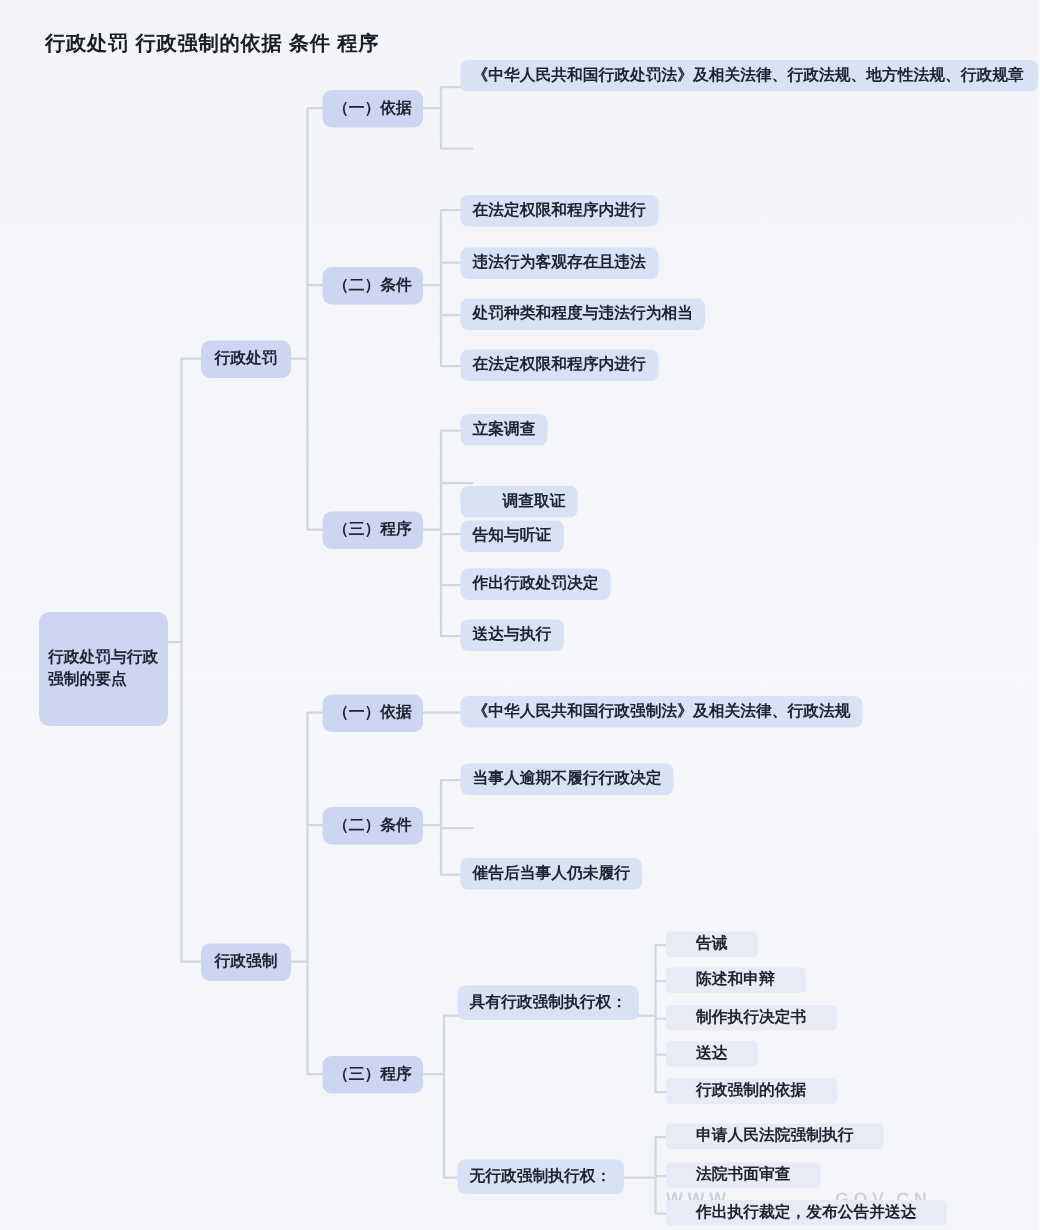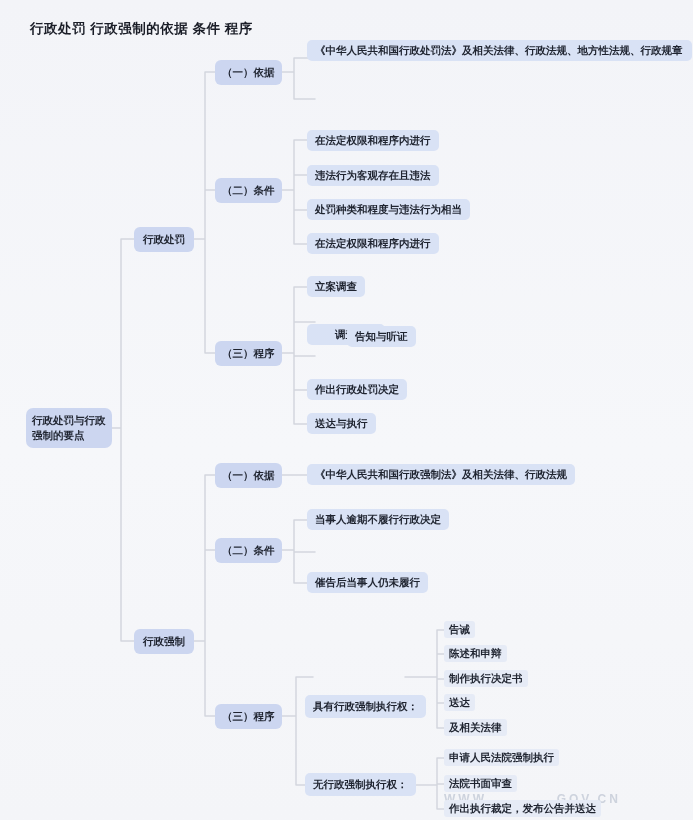--- a/index.html
+++ b/index.html
@@ -14,29 +14,29 @@
     font-size:13.5px;font-weight:700;color:#1b1e28;letter-spacing:0.5px;
   }
   svg.connectors{position:absolute;left:0;top:0;z-index:1;}
   svg.connectors path{fill:none;stroke:var(--line,#d3d6de);stroke-width:1.5;stroke-linecap:round;stroke-linejoin:round;}
   .node{
     position:absolute;z-index:2;box-sizing:border-box;
     color:#1f2430;font-size:10.5px;line-height:15px;font-weight:600;
     white-space:nowrap;border-radius:5px;
   }
   .root{
-    left:26px;top:408px;width:86px;padding:5px 6px;
+    left:26px;top:408px;width:86px;padding:23px 6px;
     background:var(--cat,#ccd6f0);border-radius:7px;white-space:normal;
   }
   .branch{background:var(--cat,#ccd6f0);padding:5px 9px;border-radius:6px;}
   .cat{background:var(--cat,#ccd6f0);padding:5px 7px;border-radius:6px;}
   .leaf{background:var(--leaf,#d9e2f5);padding:3px 8px;}
   .leaf.wrap{white-space:normal;width:385px;}
   .exec{background:var(--leaf,#d9e2f5);padding:4px 8px;}
-  .subleaf{background:var(--subleaf,#e6ebf6);padding:1px 5px;border-radius:3px;}
+  .subleaf{background:var(--subleaf,#e6ebf6);padding:1px 20px;border-radius:3px;}
   .watermark{
     position:absolute;left:444px;top:792px;z-index:0;
     font-size:12px;font-weight:700;letter-spacing:3px;
     color:rgba(173,182,198,0.55);display:flex;gap:64px;
   }
 </style>
 </head>
 <body style="--cat: #ccd6f0; --leaf: #d9e2f5; --subleaf: #e6ebf6; --line: #d3d6de;">
 
 <div class="canvas">
@@ -68,41 +68,41 @@
 
   <div class="node leaf wrap" style="left:307px;top:40px;">《中华人民共和国行政处罚法》及相关法律、行政法规、地方性法规、行政规章</div>
 
   <div class="node leaf" style="left:307px;top:130px;">在法定权限和程序内进行</div>
   <div class="node leaf" style="left:307px;top:165px;">违法行为客观存在且违法</div>
   <div class="node leaf" style="left:307px;top:199px;">处罚种类和程度与违法行为相当</div>
   <div class="node leaf" style="left:307px;top:233px;">在法定权限和程序内进行</div>
 
   <div class="node leaf" style="left:307px;top:276px;">立案调查</div>
   <div class="node leaf" style="left:307px;top:324px;padding-left:28px;">调查取证</div>
-  <div class="node leaf" style="left:307px;top:326px;margin-left:40px;">告知与听证</div>
+  <div class="node leaf" style="left:307px;top:347px;">告知与听证</div>
   <div class="node leaf" style="left:307px;top:379px;">作出行政处罚决定</div>
   <div class="node leaf" style="left:307px;top:413px;">送达与执行</div>
 
   <div class="node cat" style="left:215px;top:463px;">（一）依据</div>
   <div class="node cat" style="left:215px;top:538px;">（二）条件</div>
   <div class="node cat" style="left:215px;top:704px;">（三）程序</div>
 
   <div class="node leaf" style="left:307px;top:464px;">《中华人民共和国行政强制法》及相关法律、行政法规</div>
 
   <div class="node leaf" style="left:307px;top:509px;">当事人逾期不履行行政决定</div>
   <div class="node leaf" style="left:307px;top:572px;">催告后当事人仍未履行</div>
 
-  <div class="node exec" style="left:305px;top:695px;">具有行政强制执行权：</div>
+  <div class="node exec" style="left:305px;top:657px;">具有行政强制执行权：</div>
   <div class="node exec" style="left:305px;top:773px;">无行政强制执行权：</div>
 
   <div class="node subleaf" style="left:444px;top:621px;">告诫</div>
   <div class="node subleaf" style="left:444px;top:645px;">陈述和申辩</div>
   <div class="node subleaf" style="left:444px;top:670px;">制作执行决定书</div>
   <div class="node subleaf" style="left:444px;top:694px;">送达</div>
-  <div class="node subleaf" style="left:444px;top:719px;">及相关法律</div>
+  <div class="node subleaf" style="left:444px;top:719px;">行政强制的依据</div>
 
   <div class="node subleaf" style="left:444px;top:749px;">申请人民法院强制执行</div>
   <div class="node subleaf" style="left:444px;top:775px;">法院书面审查</div>
   <div class="node subleaf" style="left:444px;top:800px;">作出执行裁定，发布公告并送达</div>
 
   <div class="watermark">
     <span>WWW.</span>
     <span>GOV.CN</span>
   </div>
 

